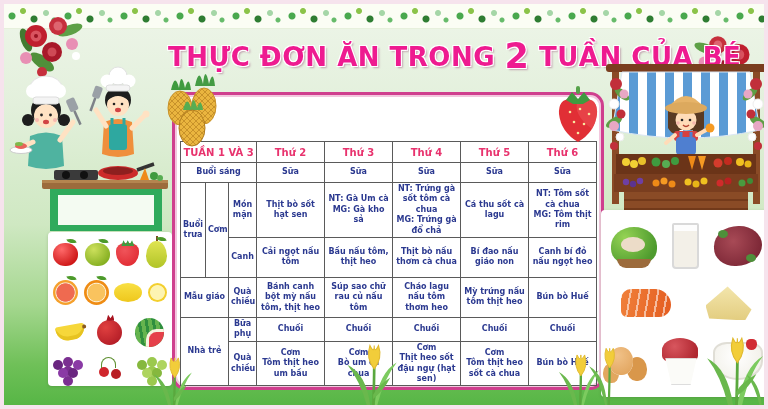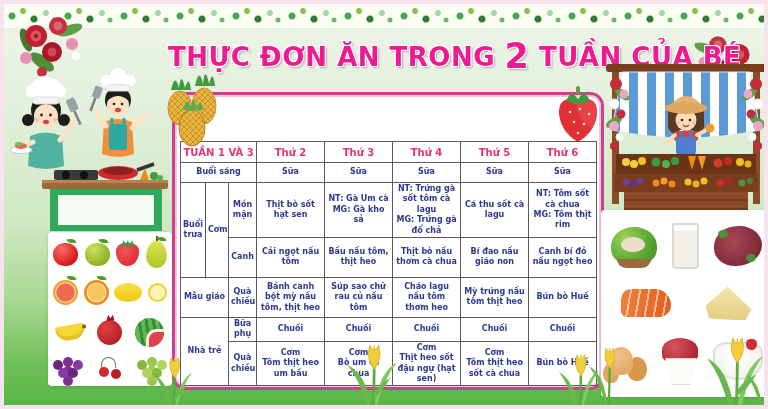--- a/index.html
+++ b/index.html
@@ -283,21 +283,21 @@
         <td>Sữa</td>
         <td>Sữa</td>
       </tr>
       <tr style="height:52px">
         <td rowspan="2">Buổi trưa</td>
         <td rowspan="2">Cơm</td>
         <td>Món mặn</td>
         <td>Thịt bò sốt hạt sen</td>
         <td>NT: Gà Um cà
 MG: Gà kho sả</td>
-        <td>NT: Trứng gà sốt tôm cà lagu
+        <td>NT: Trứng gà sốt tôm cà chua
 MG: Trứng gà đổ chả</td>
         <td>Cá thu sốt cà lagu</td>
         <td>NT: Tôm sốt cà chua
 MG: Tôm thịt rim</td>
       </tr>
       <tr style="height:40px">
         <td>Canh</td>
         <td>Cải ngọt nấu tôm</td>
         <td>Bầu nấu tôm, thịt heo</td>
         <td>Thịt bò nấu thơm cà chua</td>

